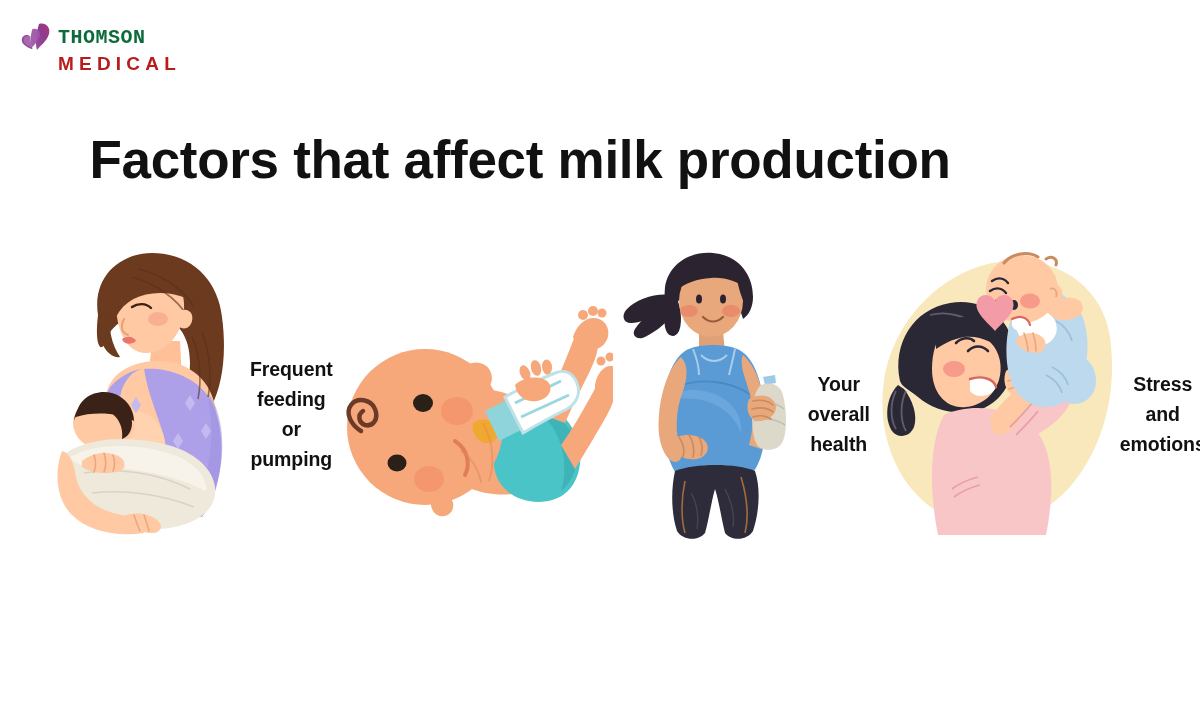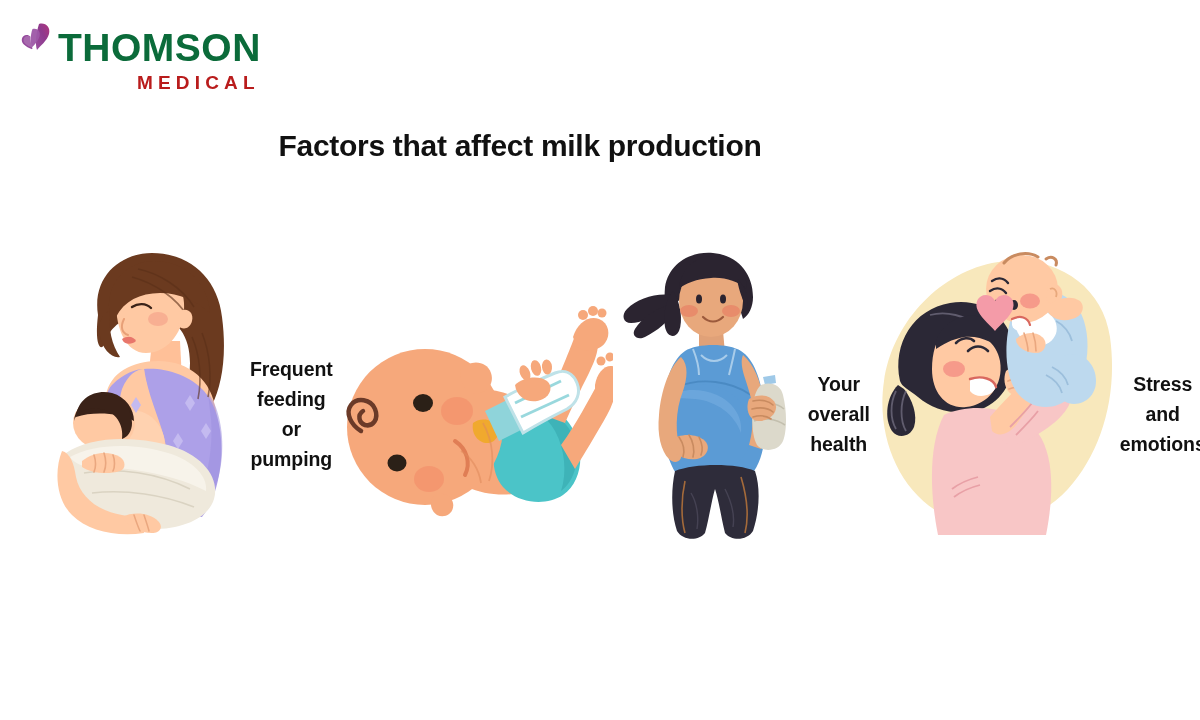--- a/index.html
+++ b/index.html
@@ -30,45 +30,45 @@
     margin-right: 4px;
     flex: none;
   }
   #brand-wordmark {
     display: flex;
     flex-direction: column;
     line-height: 1;
     padding-top: 8px;
   }
   #brand-name-primary {
-    font-size: 39px;
+    font-size: 20px;
     font-weight: bold;
     color: #0B6B3A;
     letter-spacing: 0.5px;
-    font-family: Liberation Sans, sans-serif;
+    font-family: Liberation Mono, monospace;
   }
   #brand-name-secondary {
     font-size: 19px;
     font-weight: bold;
     color: #b91c1c;
     letter-spacing: 5.2px;
     text-align: right;
     margin-top: 6px;
     padding-right: 1px;
     font-family: "Liberation Sans", sans-serif;
   }
 
   
   #page-title {
     position: absolute;
     left: 0;
     top: 129px;
     width: 1040px;
     text-align: center;
-    font-size: 30px;
+    font-size: 53px;
     font-weight: bold;
     color: #111111;
     letter-spacing: -0.3px;
     font-family: "Liberation Sans", sans-serif;
   }
 
   
   #factors-row {
     position: absolute;
     left: 40px;

